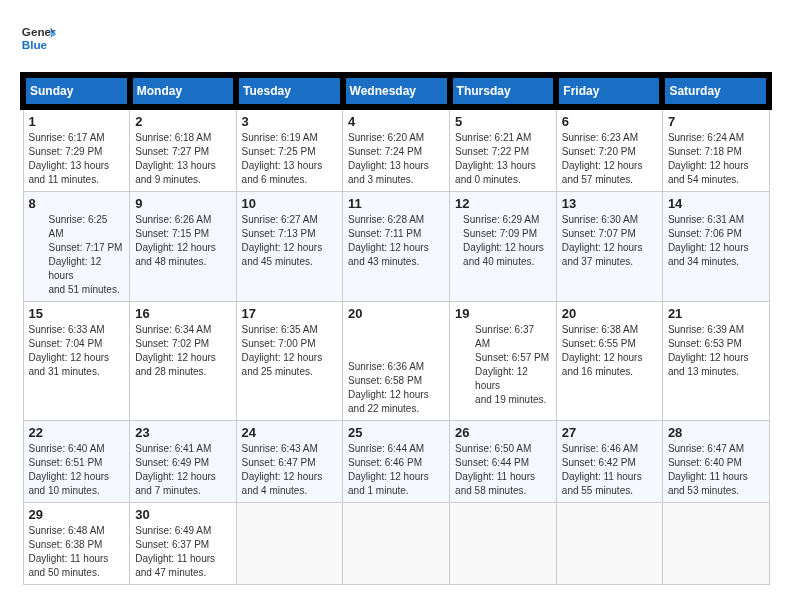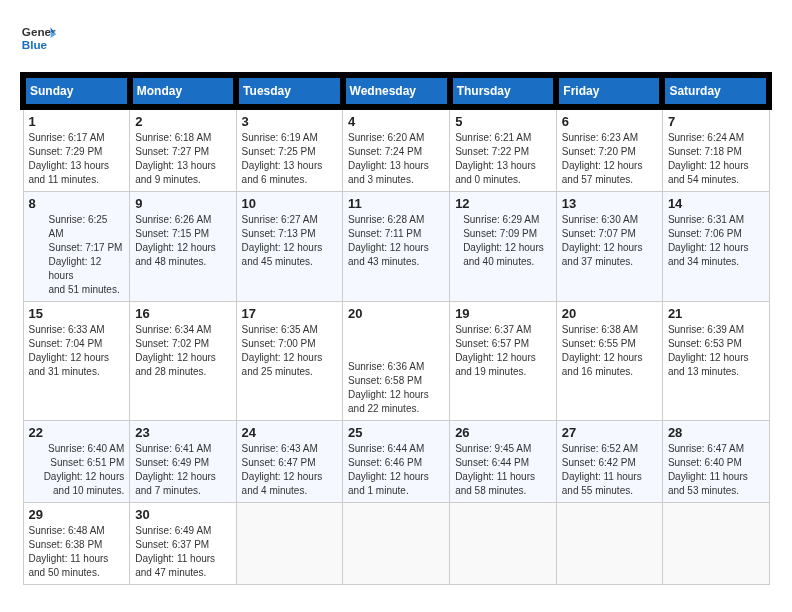--- a/index.html
+++ b/index.html
@@ -235,21 +235,21 @@
         </td>
         <td>
           <span class="day-number">20</span>
           <div class="day-info" style="white-space: pre-line; margin-top: 39px;">Sunrise: 6:36 AM
 Sunset: 6:58 PM
 Daylight: 12 hours
 and 22 minutes.</div>
         </td>
         <td>
           <span class="day-number">19</span>
-          <div class="day-info" style="white-space: pre-line;">Sunrise: 6:37 AM
+          <div class="day-info" style="white-space: pre-line; margin-left: 20px;">Sunrise: 6:37 AM
 Sunset: 6:57 PM
 Daylight: 12 hours
 and 19 minutes.</div>
         </td>
         <td>
           <span class="day-number">20</span>
           <div class="day-info" style="white-space: pre-line;">Sunrise: 6:38 AM
 Sunset: 6:55 PM
 Daylight: 12 hours
 and 16 minutes.</div>
@@ -258,21 +258,21 @@
           <span class="day-number">21</span>
           <div class="day-info" style="white-space: pre-line;">Sunrise: 6:39 AM
 Sunset: 6:53 PM
 Daylight: 12 hours
 and 13 minutes.</div>
         </td>
       </tr>
       <tr>
         <td>
           <span class="day-number">22</span>
-          <div class="day-info" style="white-space: pre-line; text-align: right;">Sunrise: 6:40 AM
+          <div class="day-info" style="white-space: pre-line;">Sunrise: 6:40 AM
 Sunset: 6:51 PM
 Daylight: 12 hours
 and 10 minutes.</div>
         </td>
         <td>
           <span class="day-number">23</span>
           <div class="day-info" style="white-space: pre-line;">Sunrise: 6:41 AM
 Sunset: 6:49 PM
 Daylight: 12 hours
 and 7 minutes.</div>
@@ -286,28 +286,28 @@
         </td>
         <td>
           <span class="day-number">25</span>
           <div class="day-info" style="white-space: pre-line;">Sunrise: 6:44 AM
 Sunset: 6:46 PM
 Daylight: 12 hours
 and 1 minute.</div>
         </td>
         <td>
           <span class="day-number">26</span>
-          <div class="day-info" style="white-space: pre-line;">Sunrise: 9:45 AM
+          <div class="day-info" style="white-space: pre-line;">Sunrise: 6:50 AM
 Sunset: 6:44 PM
 Daylight: 11 hours
 and 58 minutes.</div>
         </td>
         <td>
           <span class="day-number">27</span>
-          <div class="day-info" style="white-space: pre-line;">Sunrise: 6:52 AM
+          <div class="day-info" style="white-space: pre-line;">Sunrise: 6:46 AM
 Sunset: 6:42 PM
 Daylight: 11 hours
 and 55 minutes.</div>
         </td>
         <td>
           <span class="day-number">28</span>
           <div class="day-info" style="white-space: pre-line;">Sunrise: 6:47 AM
 Sunset: 6:40 PM
 Daylight: 11 hours
 and 53 minutes.</div>

